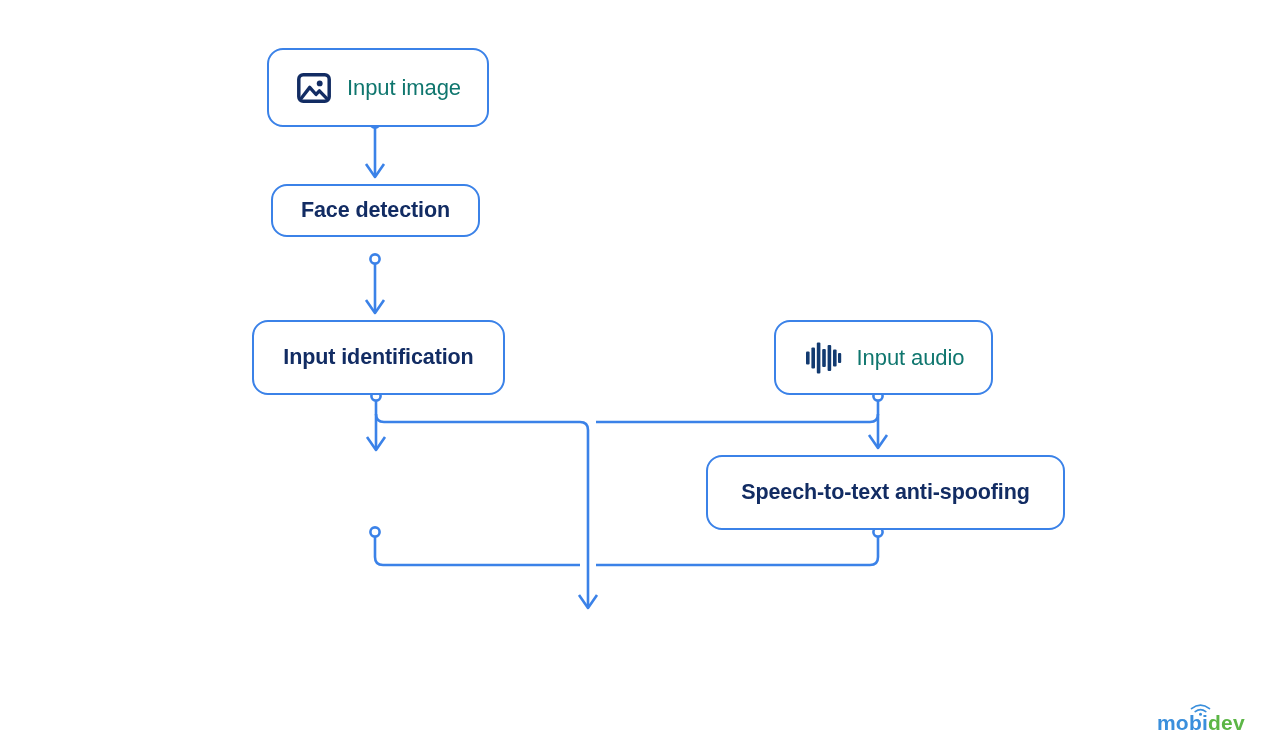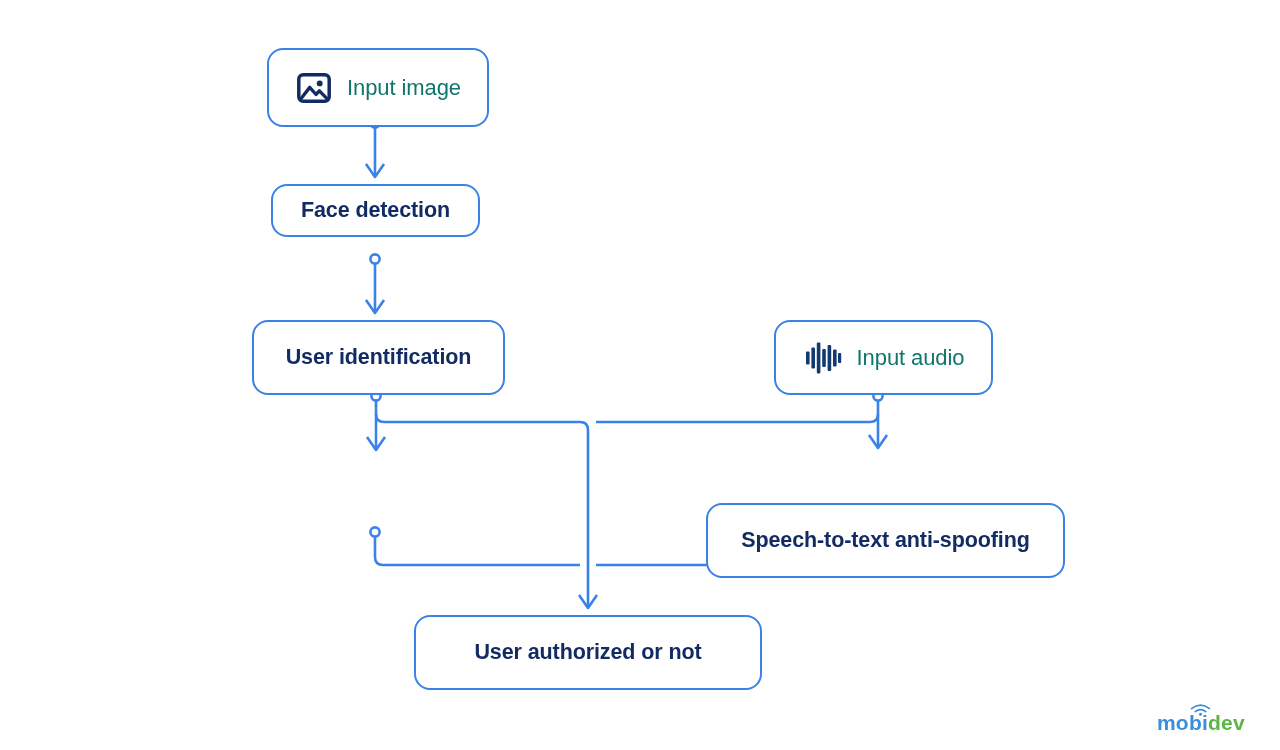--- a/index.html
+++ b/index.html
@@ -137,48 +137,45 @@
       </svg>
     </span>
     <span class="node-label">Input image</span>
   </div>
 
   <div class="node bold" style="left:271px; top:184px; width:209px; height:53px;">
     <span class="node-label">Face detection</span>
   </div>
 
   <div class="node bold" style="left:252px; top:320px; width:253px; height:75px;">
-    <span class="node-label">User identification</span>
+    <span class="node-label">Input identification</span>
   </div>
 
   <div class="node plain" style="left:774px; top:320px; width:219px; height:75px;">
     <span class="node-icon">
       <svg width="40" height="40" viewBox="0 0 40 40" xmlns="http://www.w3.org/2000/svg">
         <g fill="#123a70">
           <rect x="3.0" y="13.5" width="3.6" height="13.0" rx="1.1"></rect>
           <rect x="8.4" y="9.5" width="3.6" height="21.0" rx="1.1"></rect>
           <rect x="13.8" y="4.5" width="3.6" height="31.0" rx="1.1"></rect>
           <rect x="19.2" y="11.0" width="3.6" height="18.0" rx="1.1"></rect>
           <rect x="24.6" y="7.0" width="3.6" height="26.0" rx="1.1"></rect>
           <rect x="30.0" y="11.5" width="3.6" height="17.0" rx="1.1"></rect>
           <rect x="35.0" y="15.0" width="3.2" height="10.0" rx="1.0"></rect>
         </g>
       </svg>
     </span>
     <span class="node-label">Input audio</span>
   </div>
 
 
-  <div class="node bold" style="left:706px; top:455px; width:359px; height:75px;margin-top:48px;">
+  <div class="node bold" style="left:706px; top:455px; width:359px; height:75px;">
     <span class="node-label">Speech-to-text anti-spoofing</span>
   </div>
 
-  <div class="node bold" style="left:414px; top:615px; width:348px; height:75px;">
-    <span class="node-label">User authorized or not</span>
-  </div>
 
   <svg id="logo" viewBox="0 0 94 34" xmlns="http://www.w3.org/2000/svg">
 
     <g fill="none" stroke="#3a8fdc" stroke-width="1.7" stroke-linecap="round">
       <path d="M34.5,8.6 Q43.5,1.6 52.5,8.6"></path>
       <path d="M38.2,11.6 Q43.5,7.6 48.8,11.6"></path>
     </g>
     <circle cx="43.5" cy="14.2" r="1.5" fill="#3a8fdc"></circle>
     <text x="0" y="30" font-family="'Liberation Sans', sans-serif" font-size="21" font-weight="bold" letter-spacing="0.2">
       <tspan fill="#3a8fdc">mobi</tspan><tspan fill="#5cb646">dev</tspan>

